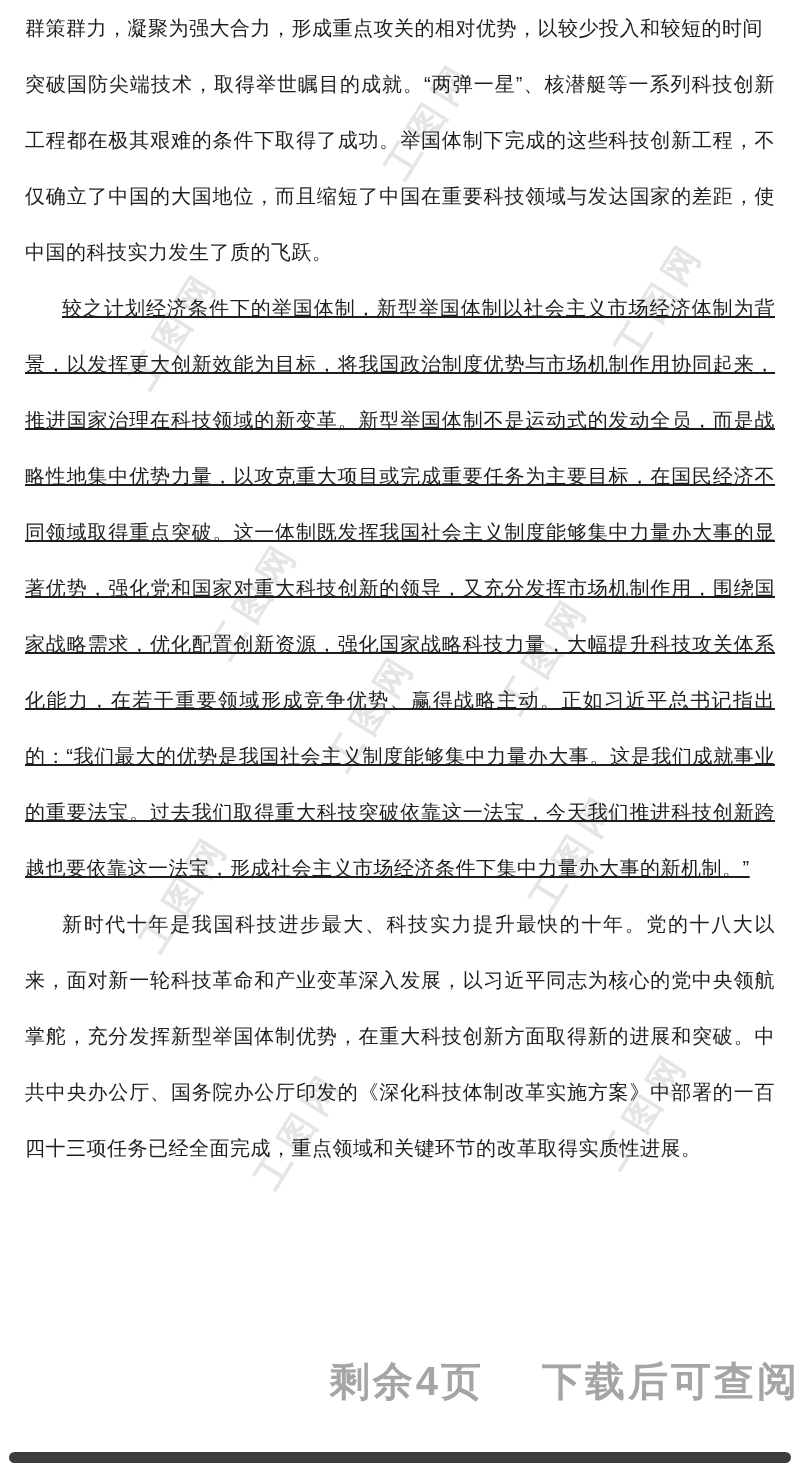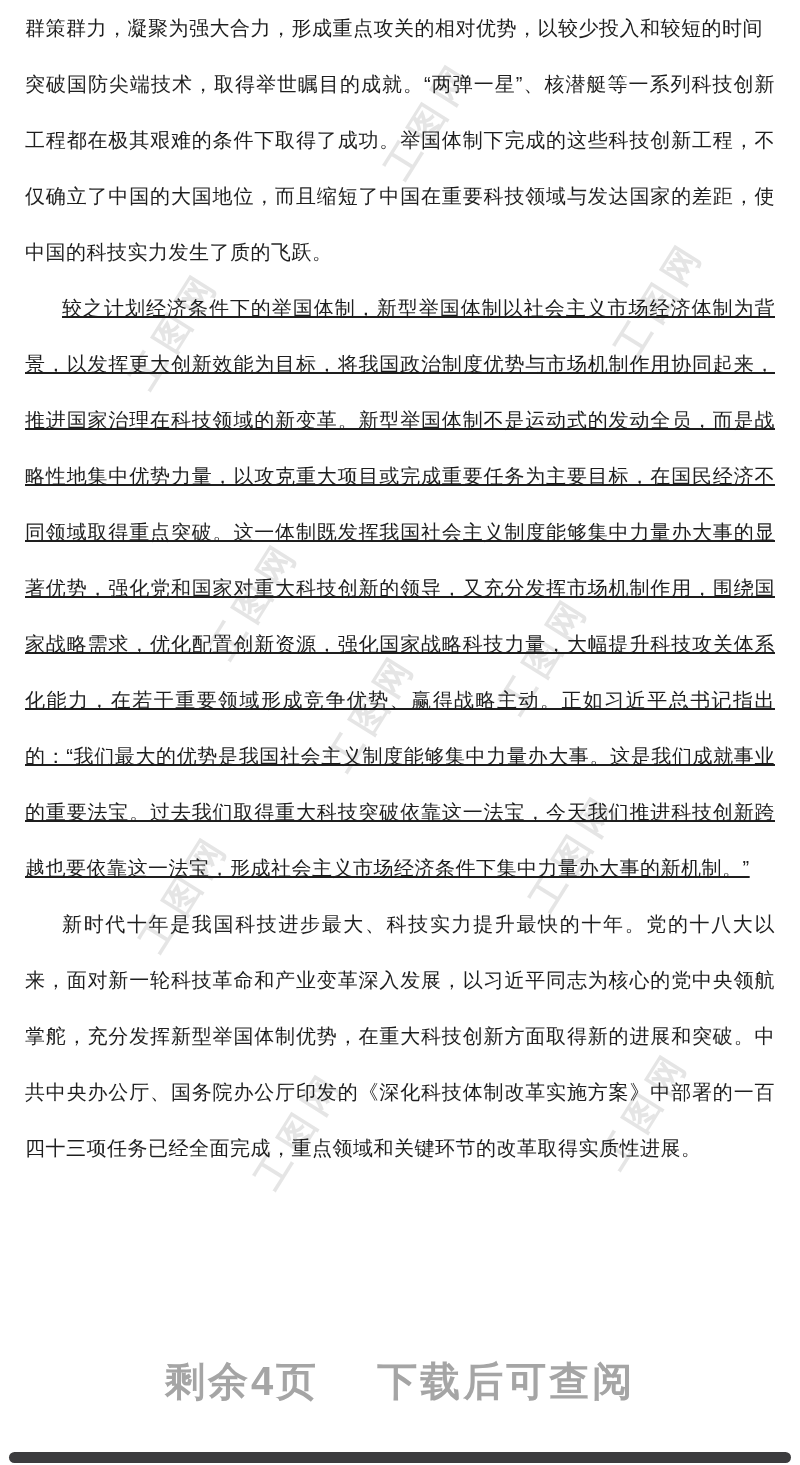--- a/index.html
+++ b/index.html
@@ -51,21 +51,21 @@
   .para-2 { margin-top: 30px; text-decoration: underline; }
   .para-3 { margin-top: 20px; font-family: Liberation Serif, serif; }
 
   
   .footer-banner {
     position: absolute;
     left: 0;
     right: 0;
     top: 1355px;
     z-index: 2;
-    text-align: center;
+    text-align: right;
     font-size: 40px;
     line-height: 52px;
     font-weight: bold;
     color: #a5a5a5;
     letter-spacing: 3px;
   }
   .footer-banner .gap { display: inline-block; width: 58px; }
 
   
   .bottom-bar {

